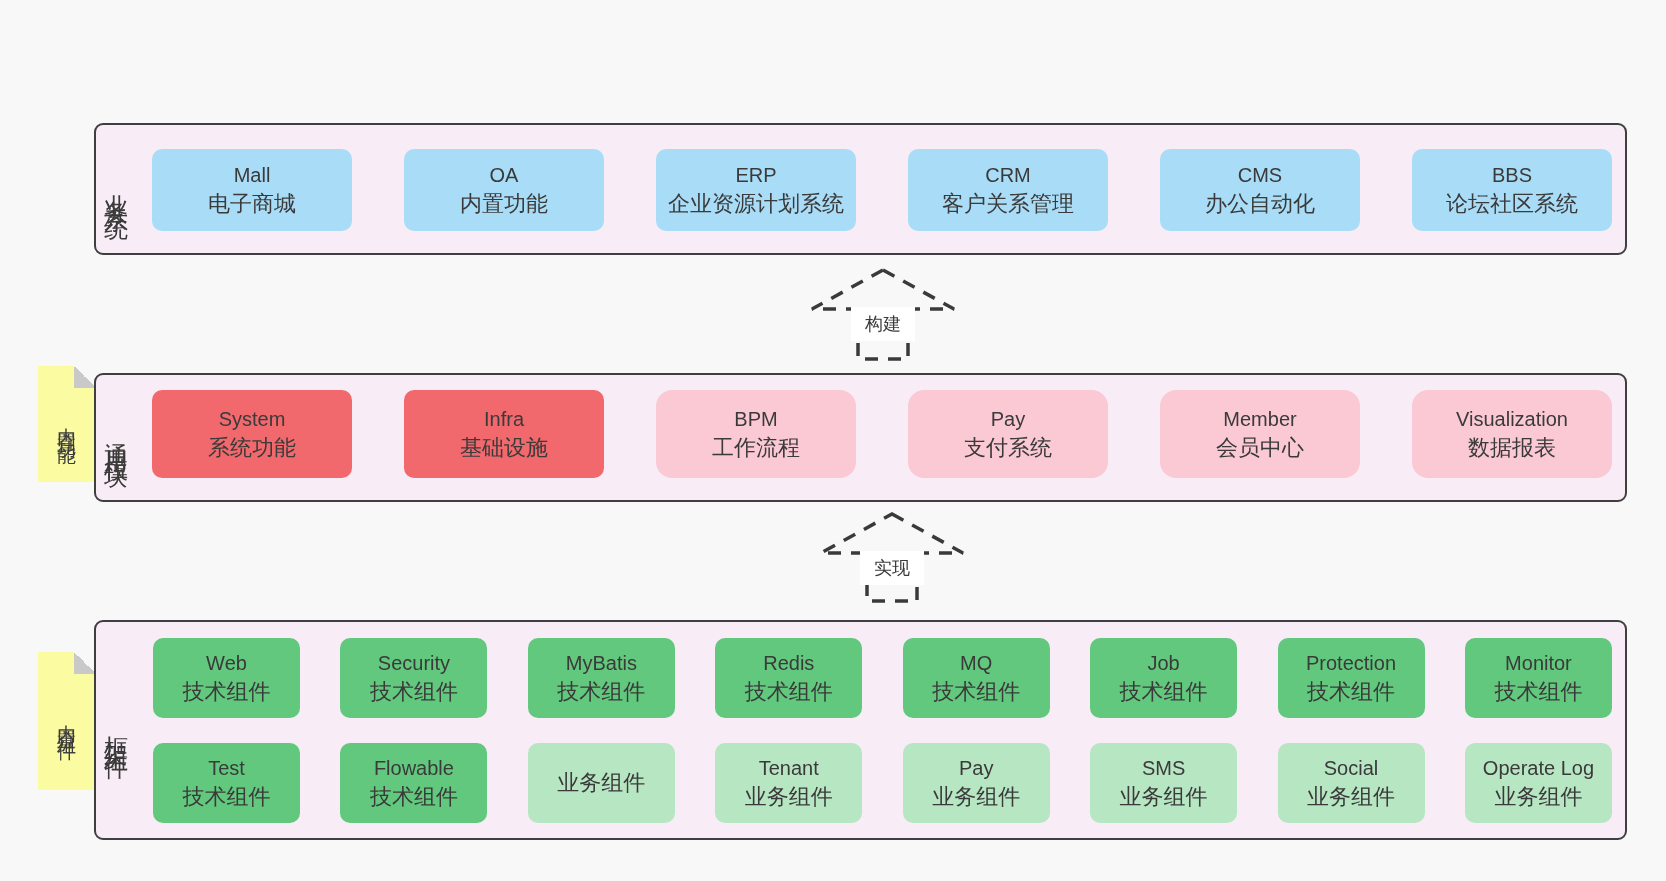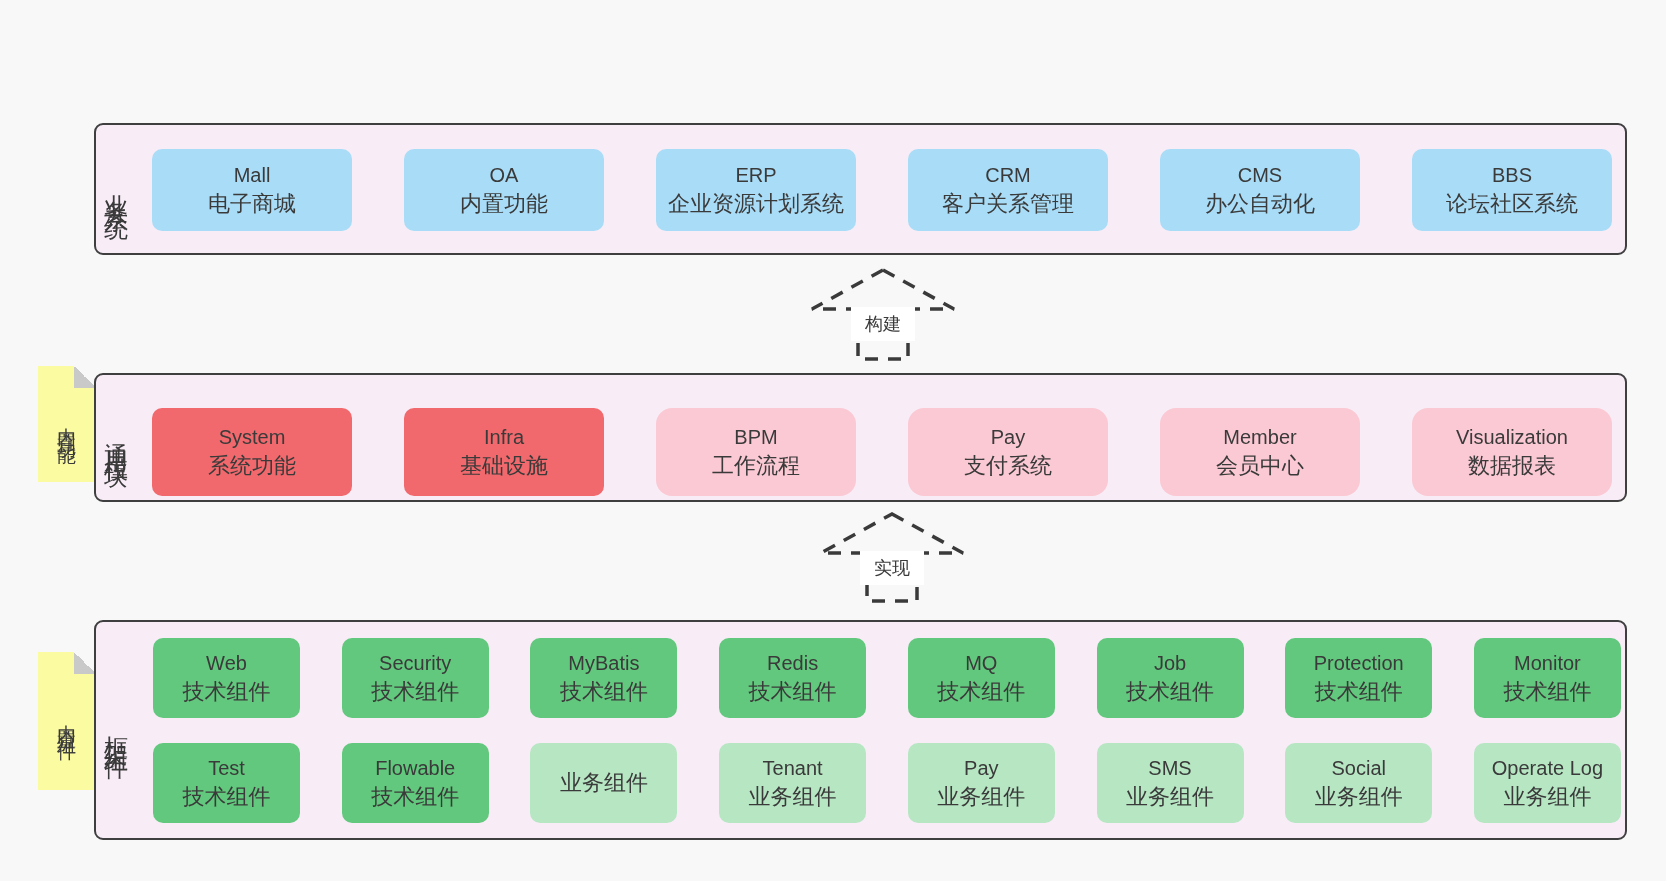--- a/index.html
+++ b/index.html
@@ -25,23 +25,23 @@
   .band-label{
     position:absolute;left:8px;top:50%;transform:translateY(-50%);
     writing-mode:vertical-rl;text-orientation:upright;
     font-size:24px;letter-spacing:7px;line-height:1;white-space:nowrap;
     color:var(--text,#3a3a3a);
   }
 
   
   .row{position:absolute;display:flex;justify-content:space-between;}
   .row6{left:56px;right:13px;}
-  .row8{left:57px;right:4px;justify-content:space-between;}
+  .row8{left:57px;right:13px;justify-content:space-between;}
   .band-business .row6{top:24px;}
-  .band-modules  .row6{top:33px;}
+  .band-modules  .row6{top:15px;}
   .row-f1{top:16px;}
   .row-f2{top:121px;}
 
   .box{
     border-radius:10px;display:flex;flex-direction:column;
     align-items:center;justify-content:center;text-align:center;
     box-sizing:border-box;padding:4px 8px;
   }
   .row6 .box{width:200px;height:82px;}
   .band-modules .row6 .box{height:88px;}

